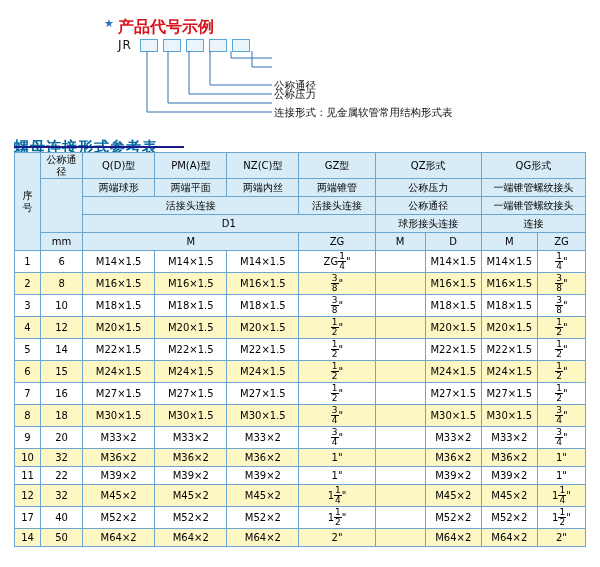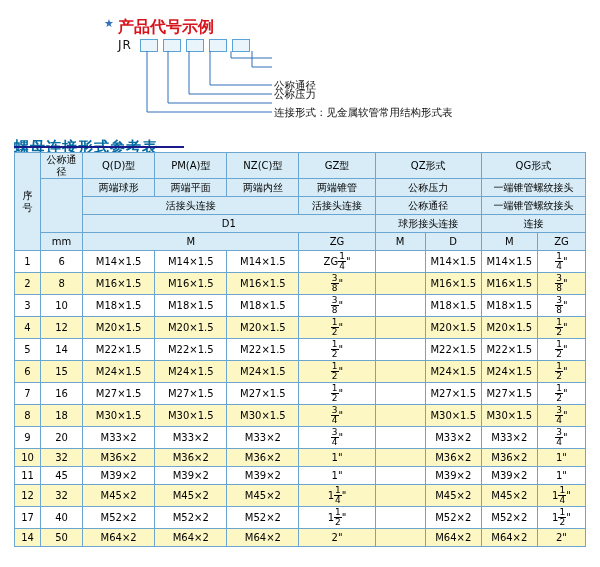--- a/index.html
+++ b/index.html
@@ -289,21 +289,21 @@
         <td>M36×2</td>
         <td>M36×2</td>
         <td>1"</td>
         <td></td>
         <td>M36×2</td>
         <td>M36×2</td>
         <td>1"</td>
       </tr>
       <tr class="odd">
         <td>11</td>
-        <td>45</td>
+        <td>22</td>
         <td>M39×2</td>
         <td>M39×2</td>
         <td>M39×2</td>
         <td>1"</td>
         <td></td>
         <td>M39×2</td>
         <td>M39×2</td>
         <td>1"</td>
       </tr>
       <tr class="even">

